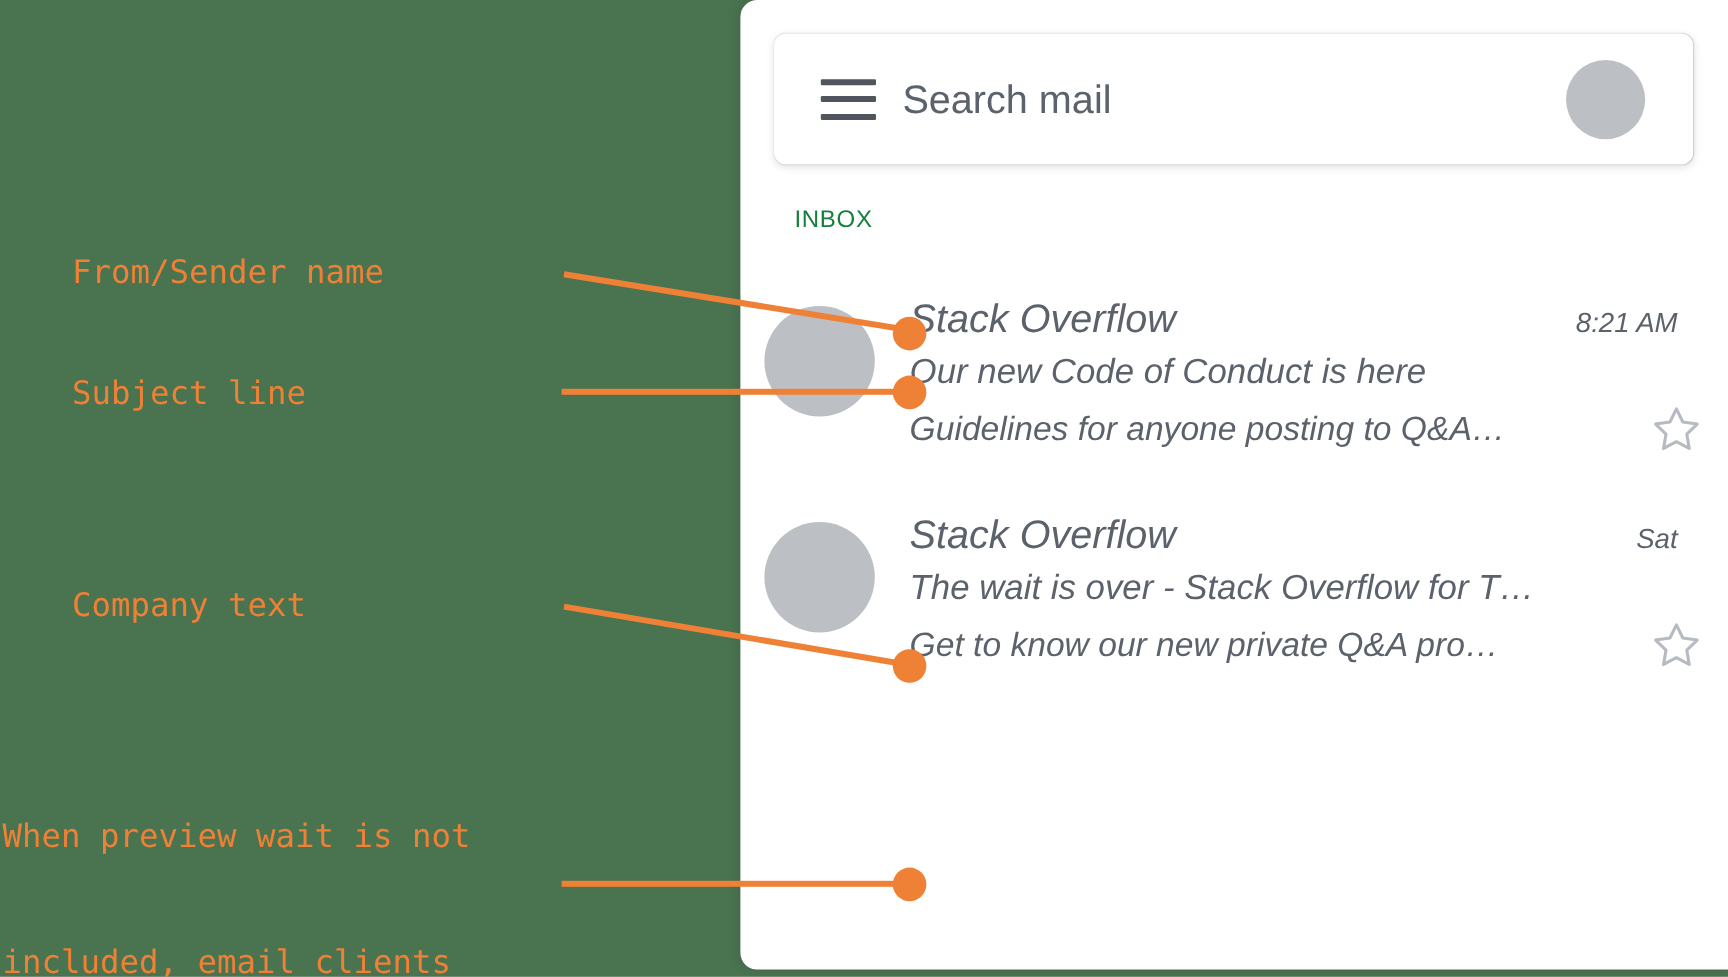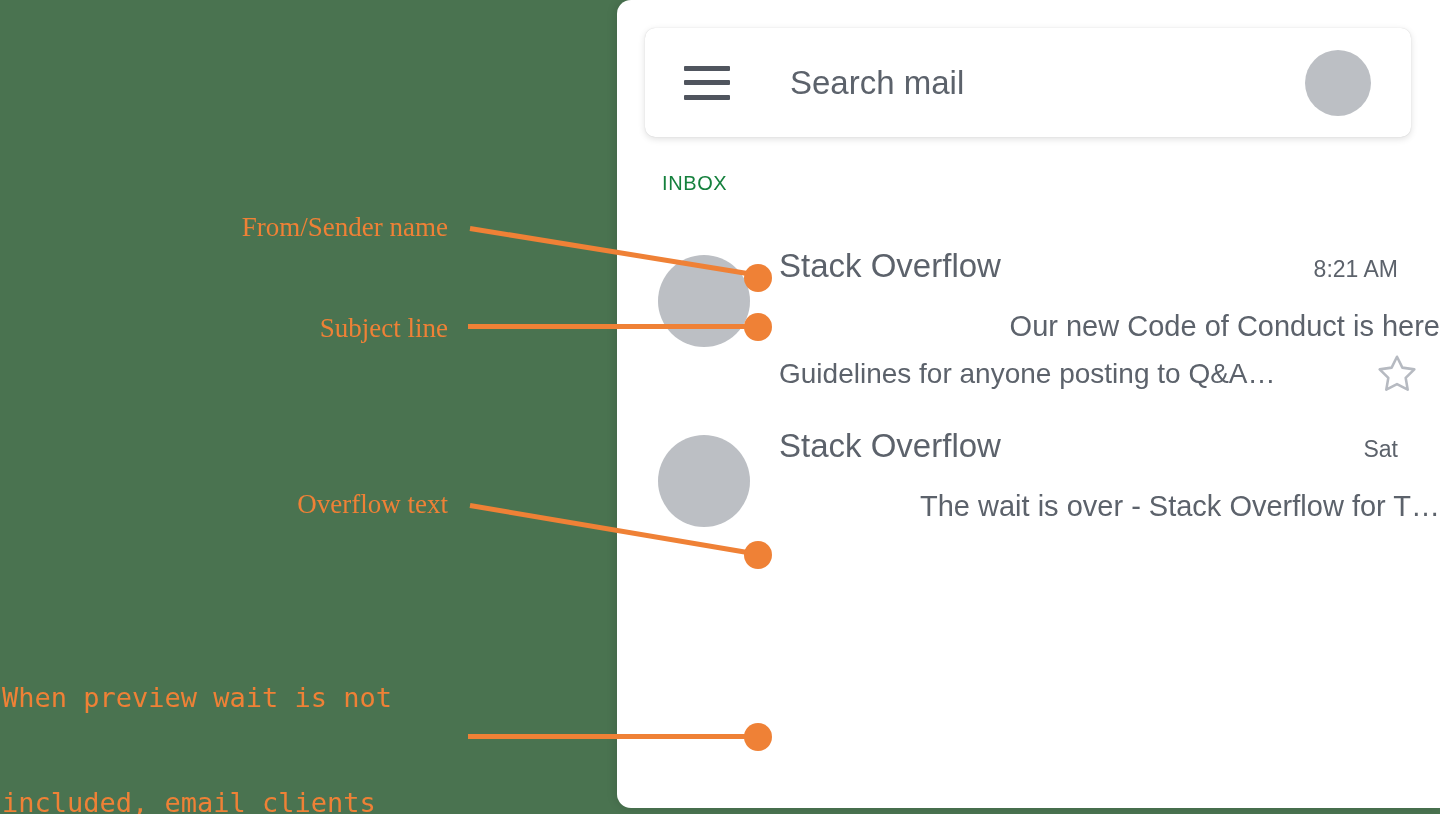--- a/index.html
+++ b/index.html
@@ -28,22 +28,20 @@
     position: absolute;
     font-family: "DejaVu Sans Mono", "Liberation Mono", monospace;
     color: #ef8136;
     font-size: 27px;
     line-height: 35px;
     letter-spacing: 0px;
     white-space: pre;
     pointer-events: auto;
   }
   .anno-right {
-    text-align: right;
-    font-family: Liberation Serif, serif;
   }
   .anno-block {
     text-align: left;
   }
 
   .leader {
     position: absolute;
     height: 5px;
     background: #ef8136;
     transform-origin: 0 50%;
@@ -95,21 +93,21 @@
     cursor: pointer;
   }
   .hamburger span {
     display: block;
     width: 46px;
     height: 5px;
     background: #50555e;
     border-radius: 1px;
   }
   .search-placeholder {
-    margin-left: 60px;
+    margin-left: 22px;
     color: #5c626b;
     font-size: 33px;
     flex: 1;
     cursor: text;
   }
   .account-avatar {
     width: 66px;
     height: 66px;
     border-radius: 50%;
     background: #bcbfc4;
@@ -130,23 +128,24 @@
   .mail-list {
     position: absolute;
     left: 0;
     top: 239px;
     width: 823px;
   }
   .mail-row {
     position: relative;
     height: 180px;
     display: flex;
-    padding: 0 0 0 41px;
+    padding: 0 0 0 20px;
     box-sizing: border-box;
     cursor: pointer;
+    font-style: italic;
   }
   .row-avatar {
     width: 92px;
     height: 92px;
     border-radius: 50%;
     background: #bcbfc4;
     flex: none;
     margin-top: 16px;
   }
   .row-body {
@@ -168,24 +167,23 @@
   .row-time {
     margin-left: auto;
     font-size: 23px;
     color: #5c626b;
     padding-right: 42px;
     white-space: nowrap;
   }
   .row-subject {
     font-size: 29px;
     color: #5c626b;
-    margin-top: 25px;
-    white-space: nowrap;
-    overflow: hidden;
-    text-align: right;
+    margin-top: 9px;
+    white-space: nowrap;
+    overflow: hidden;
   }
   .row-preview-line {
     display: flex;
     align-items: center;
     margin-top: 9px;
   }
   .row-preview {
     font-size: 28px;
     color: #5c626b;
     white-space: nowrap;
@@ -237,38 +235,44 @@
     </div>
 
     <div class="mail-row">
       <div class="row-avatar"></div>
       <div class="row-body">
         <div class="row-top">
           <div class="row-sender">Stack Overflow</div>
           <div class="row-time">Sat</div>
         </div>
         <div class="row-subject">The wait is over - Stack Overflow for T…</div>
+        <div class="row-preview-line">
+          <div class="row-preview">Get to know our new private Q&amp;A pro…</div>
+          <svg class="star" viewBox="0 0 24 24">
+            <path d="M12 2.6l2.92 5.92 6.53.95-4.72 4.6 1.11 6.51L12 17.5l-5.84 3.08 1.11-6.51-4.72-4.6 6.53-.95z" fill="none" stroke="#b6bac1" stroke-width="1.4" stroke-linejoin="round"></path>
+          </svg>
+        </div>
       </div>
     </div>
 
 
   </div>
 </div>
 
 <div class="annotations">
 
   <div class="anno-label anno-right" style="left:60px; top:210px; width:388px;">From/Sender name</div>
   <div class="leader" style="left:470px; top:226px; width:292px; transform: rotate(9.2deg);"></div>
   <div class="dot" style="left:744px; top:264px;"></div>
 
   <div class="anno-label anno-right" style="left:60px; top:311px; width:388px;">Subject line</div>
   <div class="leader" style="left:468px; top:324px; width:292px;"></div>
   <div class="dot" style="left:744px; top:313px;"></div>
 
-  <div class="anno-label anno-right" style="left:60px; top:487px; width:388px;">Overflow text</div>
+  <div class="anno-label anno-right" style="left:60px; top:487px; width:388px;">Company text</div>
   <div class="leader" style="left:470px; top:503px; width:292px; transform: rotate(9.6deg);"></div>
   <div class="dot" style="left:744px; top:541px;"></div>
 
   <div class="anno-label anno-block" style="left:2px; top:610px; width:460px;">
     <div>When preview wait is not</div>
     <div>included, email clients</div>
     
     
     
   </div>

